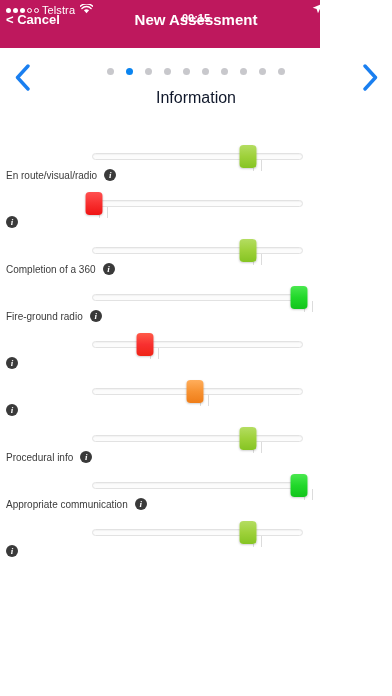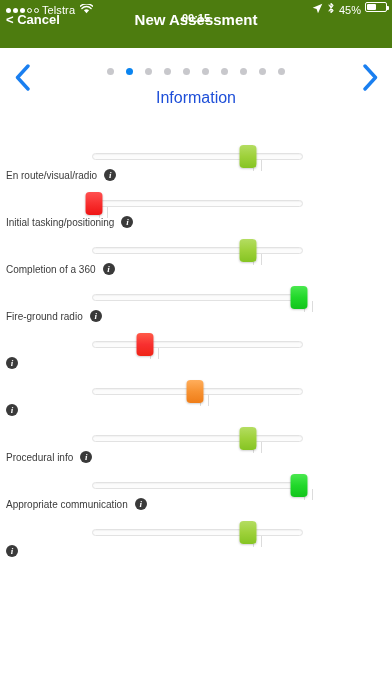--- a/index.html
+++ b/index.html
@@ -8,22 +8,22 @@
     font-family:"Liberation Sans", sans-serif;
     background:#ffffff;
     position:relative;
     overflow:hidden;
     -webkit-font-smoothing:antialiased;
   }
 
   
   .header {
     position:absolute; top:0; left:0;
-    width:392px; height:48px;
-    background:#4d7c0f;
+    width:320px; height:48px;
+    background:#be185d;
   }
   .statusbar {
     position:absolute; top:2px; left:0; width:392px; height:16px;
     color:#ffffff; font-size:11px; line-height:16px;
   }
   .status-left {
     position:absolute; left:6px; top:0;
     display:flex; align-items:center; gap:3px;
   }
   .dots { display:flex; align-items:center; gap:2px; }
@@ -75,21 +75,21 @@
   .chev.right { right:4px; }
   .pagedots {
     position:absolute; left:0; top:8px; width:392px;
     display:flex; justify-content:center; align-items:center; gap:12px;
   }
   .pdot { width:7px; height:7px; border-radius:50%; background:#c8c8cc; }
   .pdot.active { background:#0a84f0; }
 
   .page-title {
     position:absolute; top:89px; left:0; width:392px;
-    text-align:center; color:#1d4ed8;
+    text-align:center; color:#0f172a;
     font-size:16px; font-weight:400;
   }
 
   
   .rows { position:absolute; top:130px; left:0; width:392px; }
   .row { position:relative; height:47px; }
   .row-label {
     position:absolute; left:6px; top:0;
     display:flex; align-items:center; gap:7px;
     font-size:10px; color:#3b3b3b; white-space:nowrap;margin-top:39px;
@@ -206,21 +206,20 @@
         <div class="track"></div>
         <div class="ticks" style="left: 161.14px;">
           <i></i>
           <i></i>
         </div>
         <div class="thumb" style="left: 156.14px; background: linear-gradient(rgb(180, 221, 98) 0%, rgb(158, 209, 58) 50%, rgb(133, 196, 35) 100%);"></div>
       </div>
     </div>
     <div class="row">
       <div class="row-label">
-        <span>Initial tasking/positioning</span>
         <span class="info-icon">i</span>
       </div>
       <div class="slider">
         <div class="track"></div>
         <div class="ticks" style="left: 7.11px;">
           <i></i>
           <i></i>
         </div>
         <div class="thumb" style="left: 2.11px; background: linear-gradient(rgb(255, 80, 80) 0%, rgb(248, 48, 48) 50%, rgb(239, 20, 20) 100%);"></div>
       </div>

